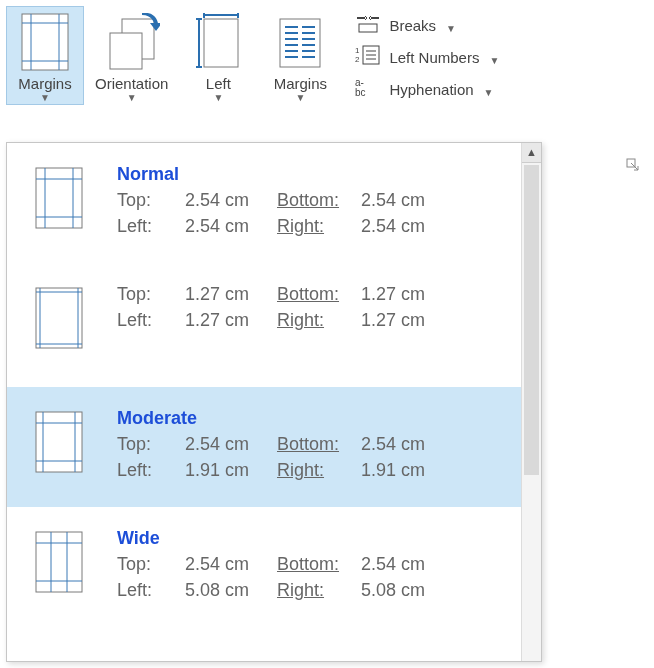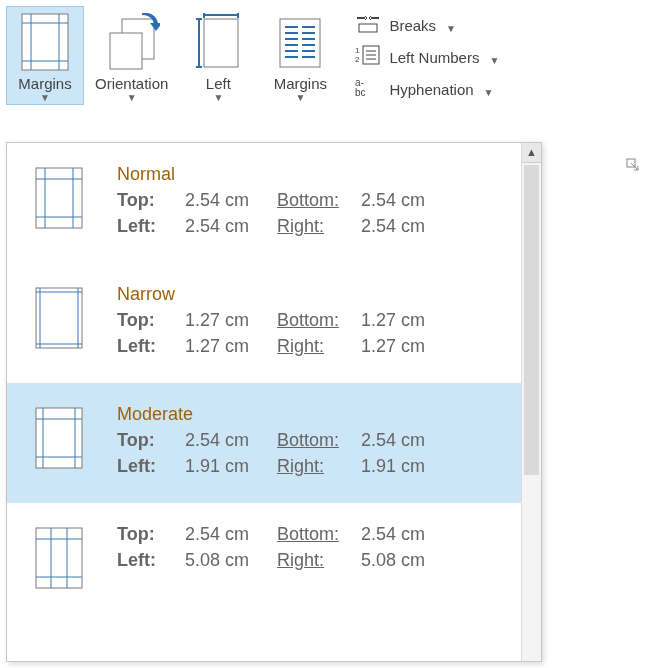--- a/index.html
+++ b/index.html
@@ -12,26 +12,26 @@
   .big-btn .lbl { font-size:15px; color:#444; margin-top:2px; }
   .big-btn .dd { font-size:10px; color:#666; margin-top:2px; line-height:8px; }
   .small-col { display:flex; flex-direction:column; gap:6px; padding:4px 2px 0 10px; }
   .small-btn { display:flex; align-items:flex-end; gap:8px; padding:2px 4px; }
   .small-btn .slabel { font-size:15px; color:#444; }
   .chev { font-size:10px; color:#666; margin-left:2px; }
 
   .dropdown { position:absolute; left:6px; top:142px; width:536px; height:520px; background:#fff; border:1px solid #c6c6c6; box-shadow:2px 2px 6px rgba(0,0,0,.15); display:flex; }
   .dd-body { flex:1; overflow:hidden; }
   .dd-item { display:flex; padding:18px 12px 24px 22px; gap:28px; }
-  .dd-item.hover { background:#cde6f7; }
+  .dd-item.hover { background:#cde6f7;margin-top:14px; }
   .dd-icon { width:60px; display:flex; align-items:flex-start; justify-content:center; padding-top:6px;}
   .dd-text { flex:1; color:#666; font-size:18px; line-height:26px; }
-  .dd-text .title { font-weight:400; color:#a16207; }
+  .dd-text .title { font-weight:700; color:#1d4ed8; }
   .dd-text .row { display:flex; }
-  .dd-text .c1 { width:68px;font-weight:bold; }
+  .dd-text .c1 { width:68px; }
   .dd-text .c2 { width:92px; }
   .dd-text .c3 { width:84px;text-decoration:underline; }
   .dd-text .c4 { width:80px; }
 
   .dd-scroll { width:20px; border-left:1px solid #dcdcdc; background:#f4f4f4; position:relative; }
   .dd-scroll .up { position:absolute; top:0; left:0; right:0; height:20px; background:#e8e8e8; border-bottom:1px solid #ccc; text-align:center; font-size:11px; line-height:18px; color:#555;}
   .dd-scroll .thumb { position:absolute; top:22px; left:2px; right:2px; height:310px; background:#d9d9d9; }
 
   .launcher { position:absolute; right:14px; top:158px; }
   svg { display:block; }
@@ -188,21 +188,20 @@
         <div class="dd-icon">
           <svg width="48" height="62">
     <rect x="1" y="1" width="46" height="60" fill="#fff" stroke="#7a7a7a"></rect>
     <line x1="5" y1="1" x2="5" y2="61" stroke="#3b78b5"></line>
     <line x1="43" y1="1" x2="43" y2="61" stroke="#3b78b5"></line>
     <line x1="1" y1="5" x2="47" y2="5" stroke="#3b78b5"></line>
     <line x1="1" y1="57" x2="47" y2="57" stroke="#3b78b5"></line>
   </svg>
         </div>
     <div class="dd-text">
-      <div class="title">Narrow</div>
       <div class="row">
         <span class="c1">Top:</span>
         <span class="c2">1.27 cm</span>
         <span class="c3">Bottom:</span>
         <span class="c4">1.27 cm</span>
       </div>
       <div class="row">
         <span class="c1">Left:</span>
         <span class="c2">1.27 cm</span>
         <span class="c3">Right:</span>
@@ -240,20 +239,21 @@
         <div class="dd-icon">
           <svg width="48" height="62">
     <rect x="1" y="1" width="46" height="60" fill="#fff" stroke="#7a7a7a"></rect>
     <line x1="16" y1="1" x2="16" y2="61" stroke="#3b78b5"></line>
     <line x1="32" y1="1" x2="32" y2="61" stroke="#3b78b5"></line>
     <line x1="1" y1="12" x2="47" y2="12" stroke="#3b78b5"></line>
     <line x1="1" y1="50" x2="47" y2="50" stroke="#3b78b5"></line>
   </svg>
         </div>
     <div class="dd-text">
+      <div class="title">Wide</div>
       <div class="row">
         <span class="c1">Top:</span>
         <span class="c2">2.54 cm</span>
         <span class="c3">Bottom:</span>
         <span class="c4">2.54 cm</span>
       </div>
       <div class="row">
         <span class="c1">Left:</span>
         <span class="c2">5.08 cm</span>
         <span class="c3">Right:</span>

